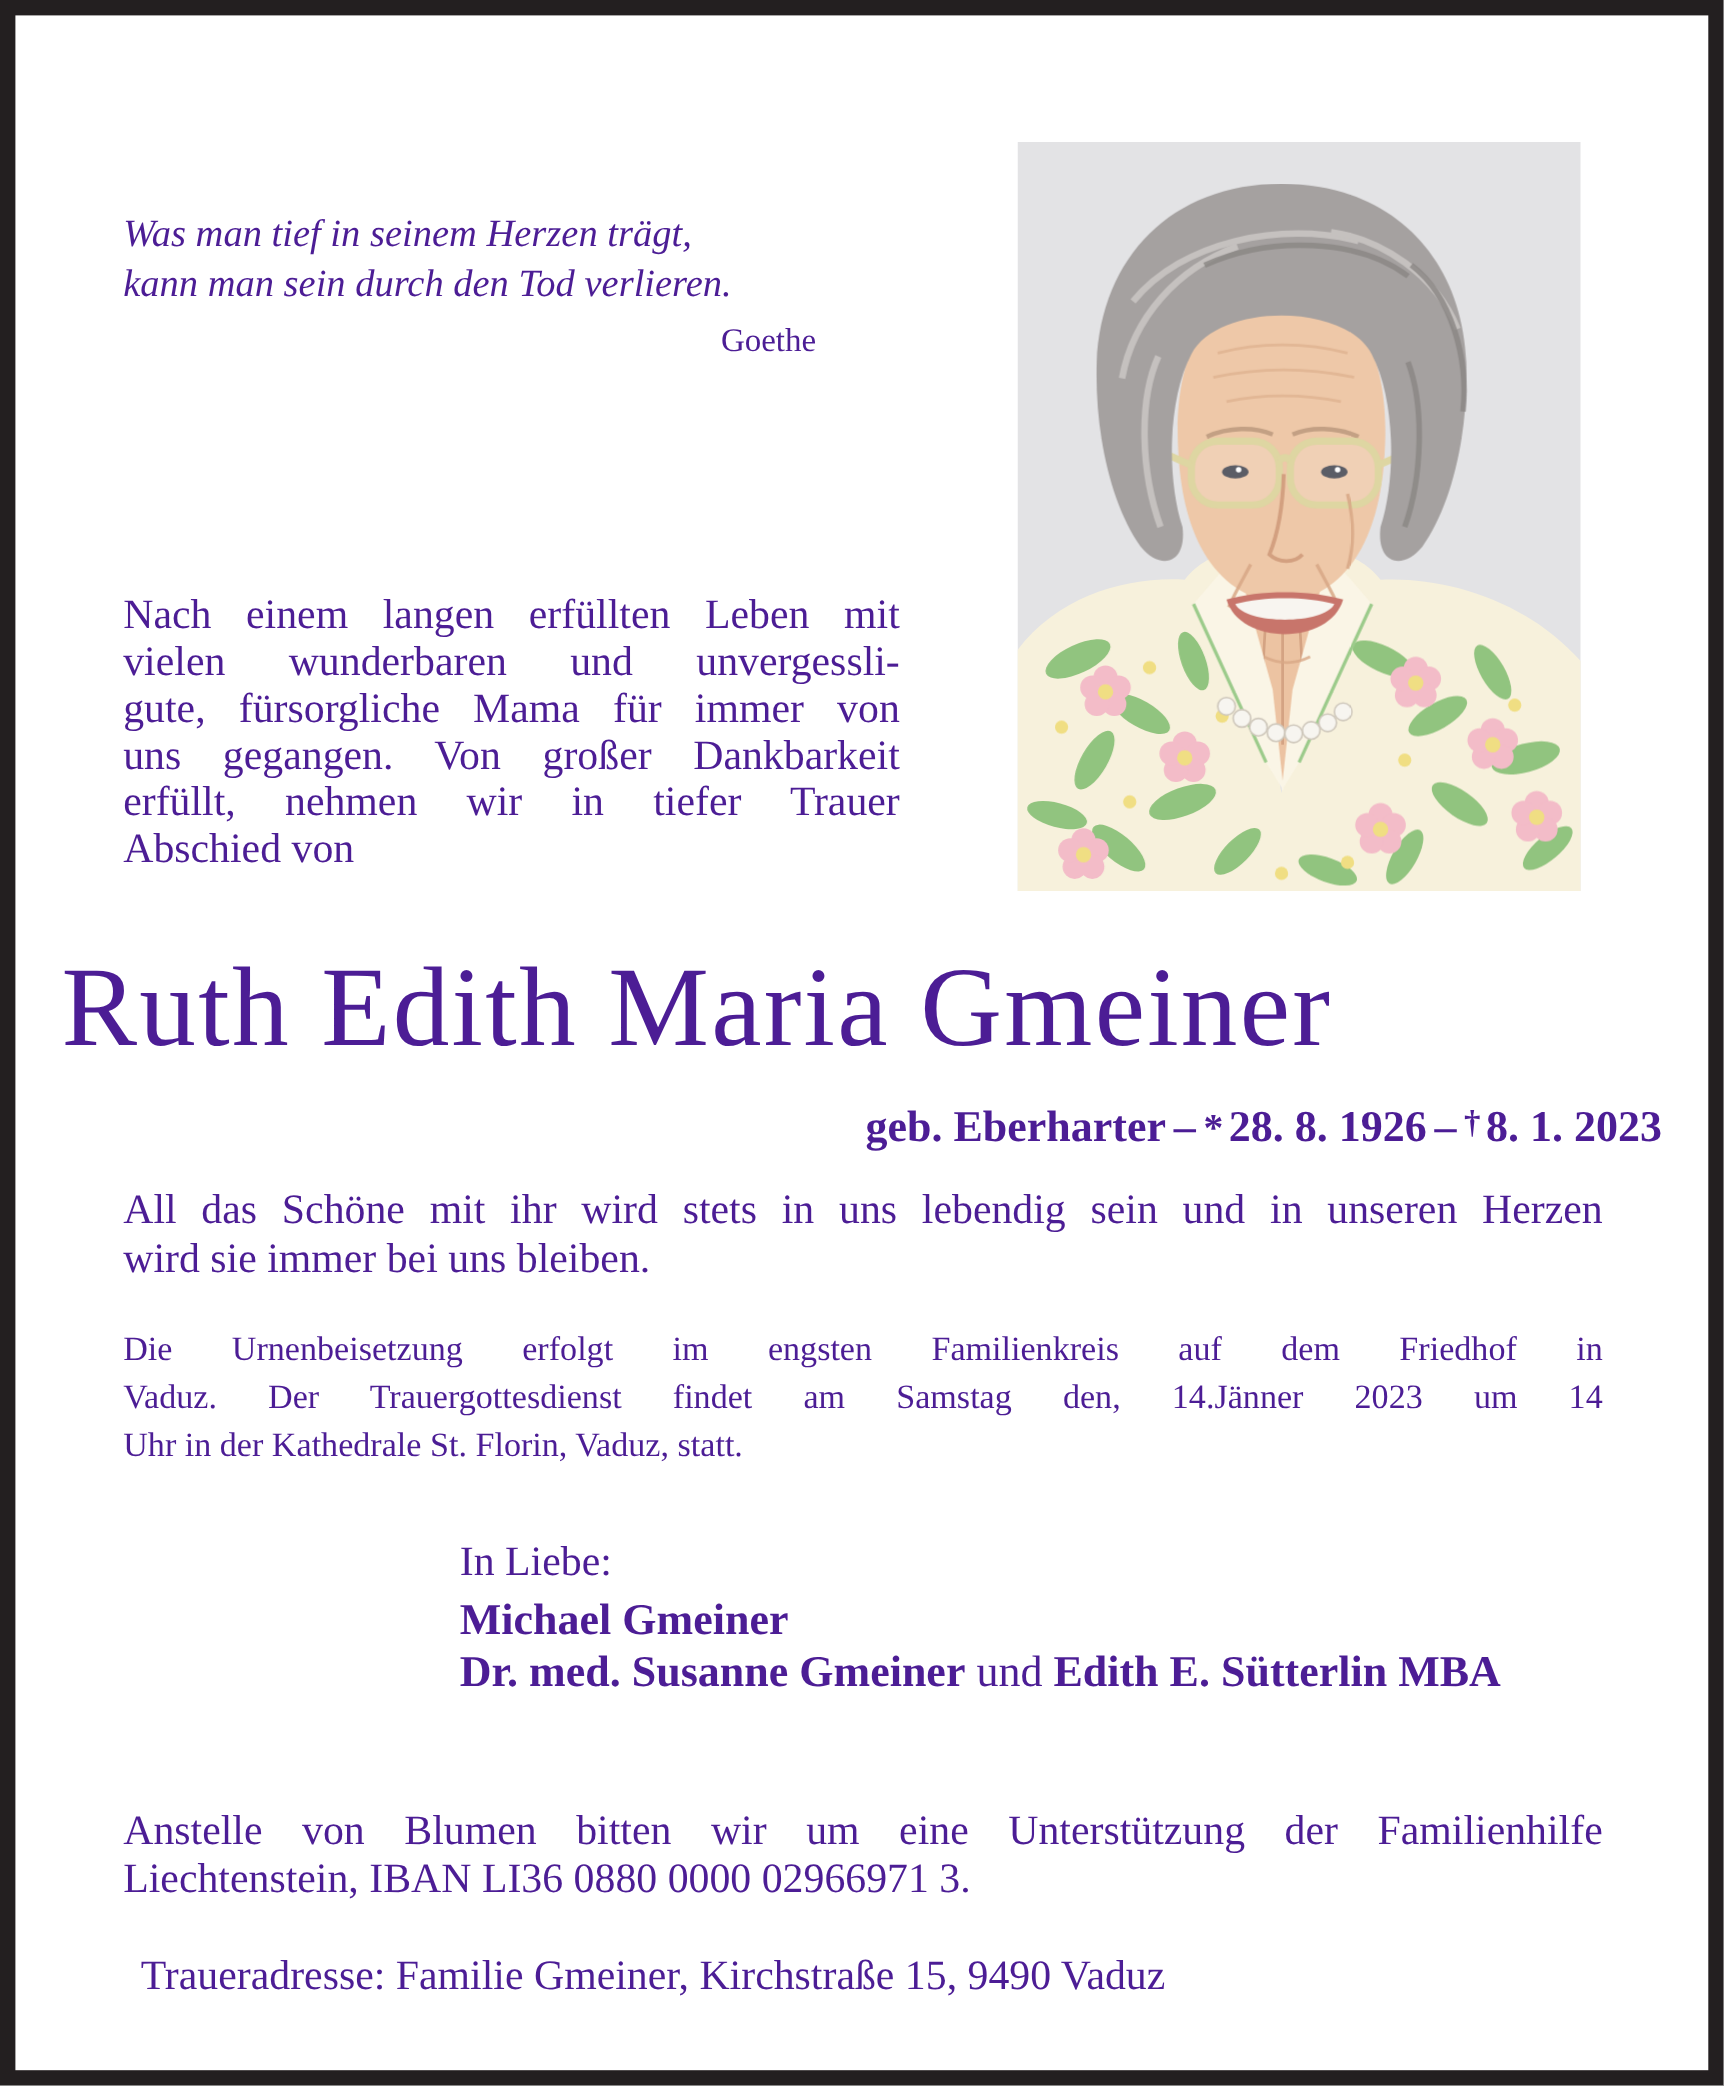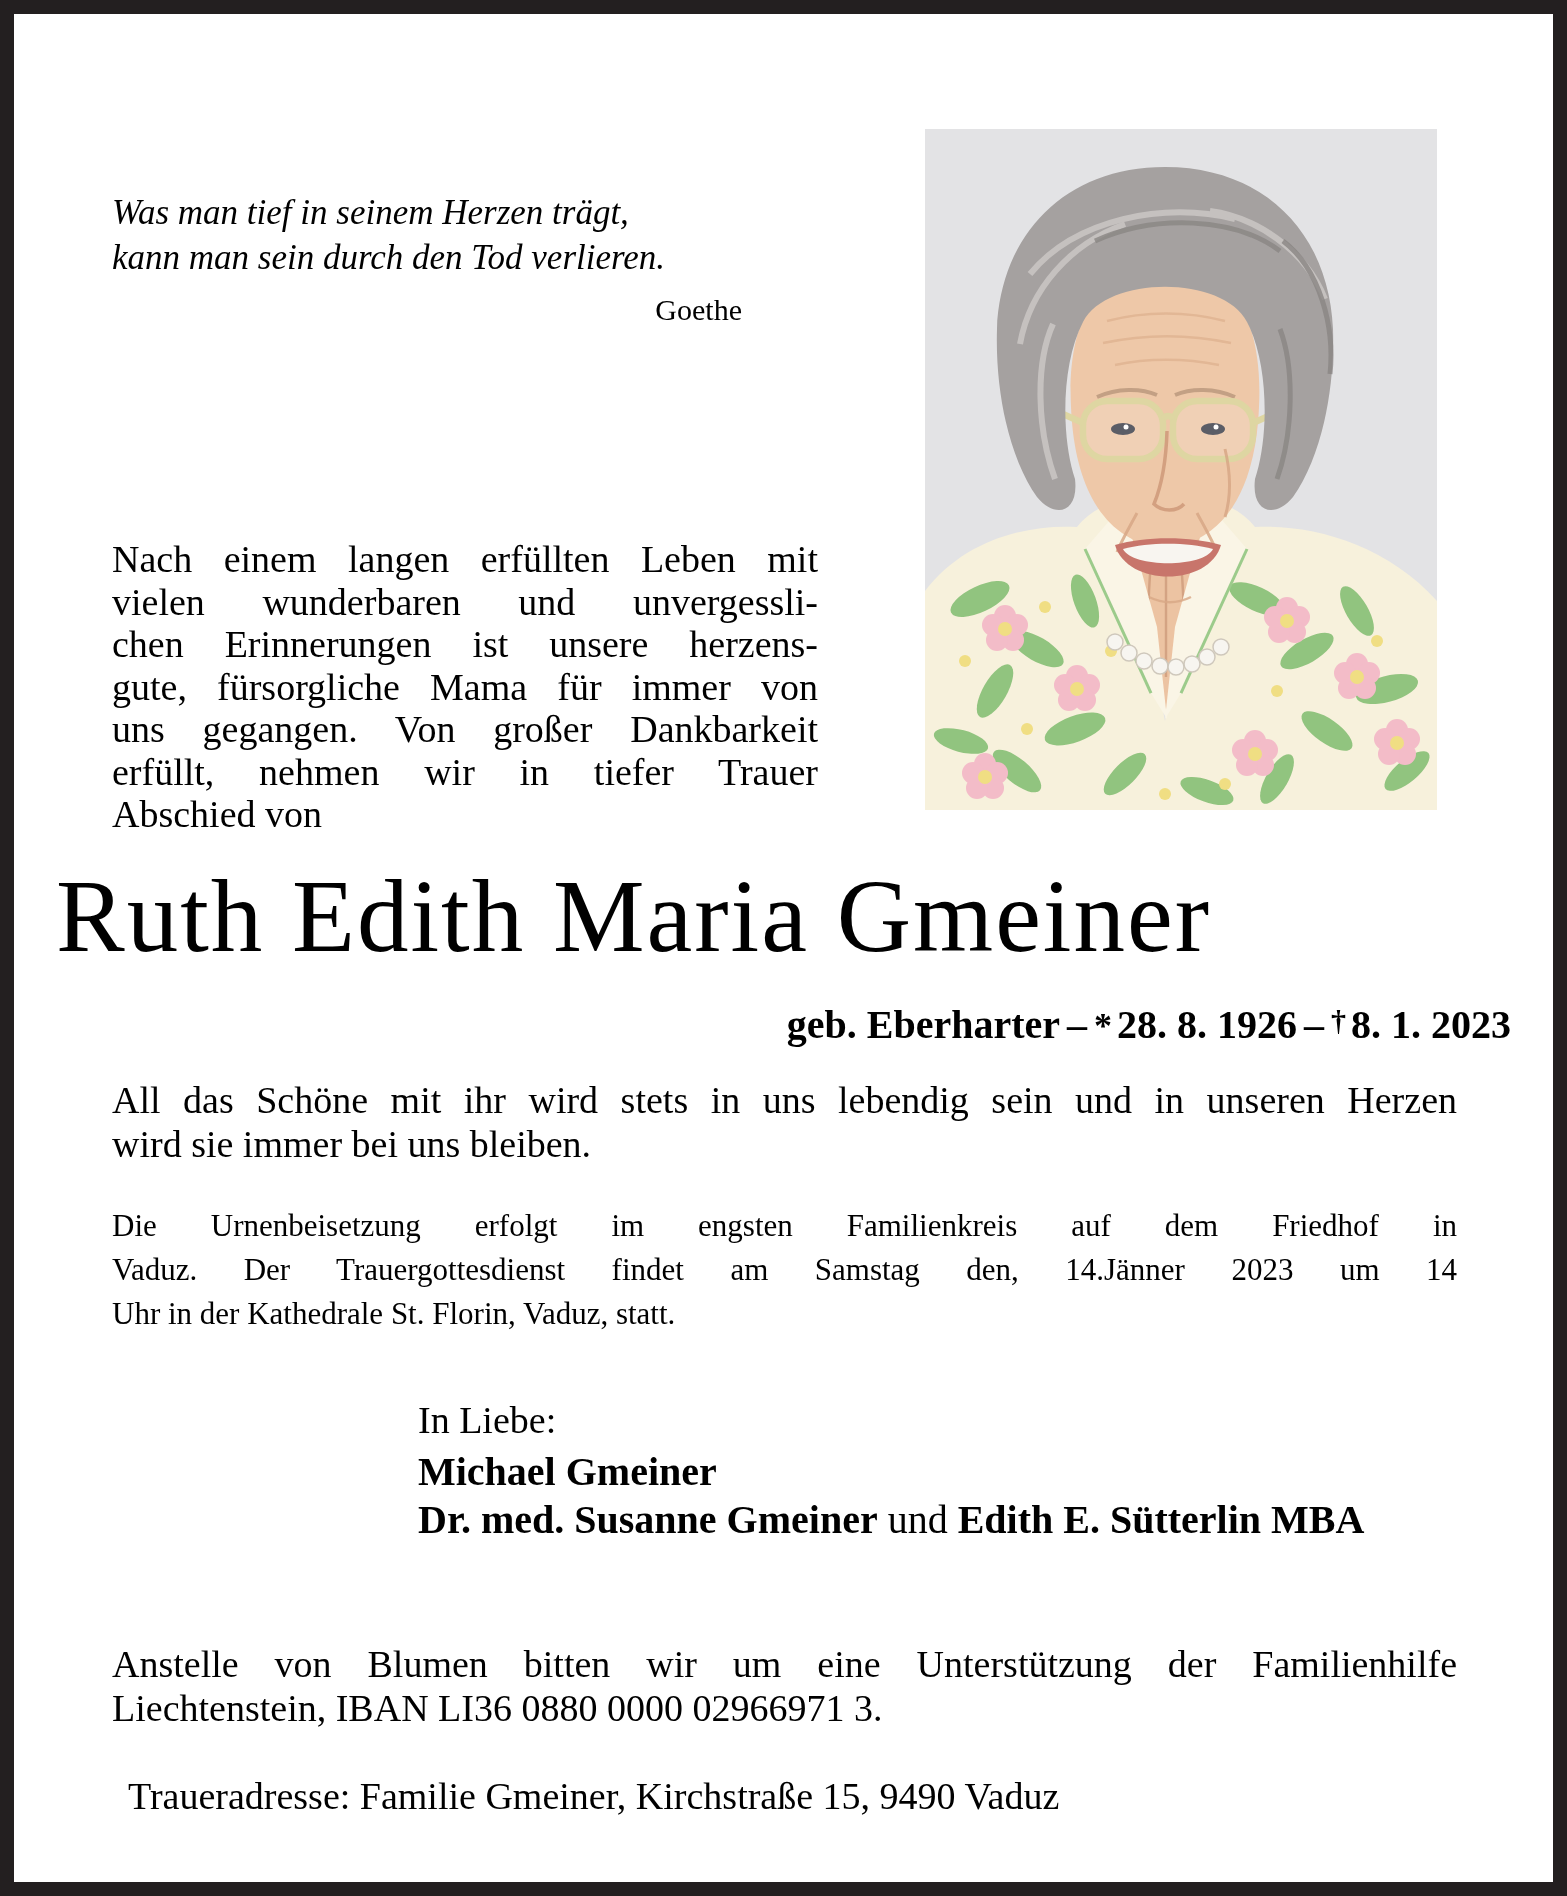--- a/index.html
+++ b/index.html
@@ -1,21 +1,21 @@
 <!DOCTYPE html>
 <html><head>
 <meta charset="utf-8">
 <style>
   html,body{margin:0;padding:0;background:#555;}
   .page{
     position:relative;
     width:1567px;height:1896px;
     background:#ffffff;
     font-family:"Liberation Serif","DejaVu Serif",serif;
-    color:#000000;
+    color:#4c1d95;
     overflow:hidden;
   }
   .frame{
     position:absolute;inset:0;
     border:14px solid #231f20;
     pointer-events:none;
     box-sizing:border-box;
   }
   .abs{position:absolute;}
 
@@ -86,21 +86,20 @@
 
   <div class="abs quote">
       <div class="line">Was man tief in seinem Herzen trägt,</div>
       <div class="line last">kann man sein durch den Tod verlieren.</div>
     </div>
   <div class="abs attribution">Goethe</div>
 
   <div class="abs intro justify">
       <div class="line">Nach einem langen erfüllten Leben mit</div>
       <div class="line">vielen wunderbaren und unvergessli-</div>
-      <div class="line">chen Erinnerungen ist unsere herzens-</div>
       <div class="line">gute, fürsorgliche Mama für immer von</div>
       <div class="line">uns gegangen. Von großer Dankbarkeit</div>
       <div class="line">erfüllt, nehmen wir in tiefer Trauer</div>
       <div class="line last">Abschied von</div>
     </div>
 
   <div class="abs photo">
     <svg viewBox="0 0 512 681" xmlns="http://www.w3.org/2000/svg">
 
       <rect width="512" height="681" fill="#e3e3e5"></rect>

